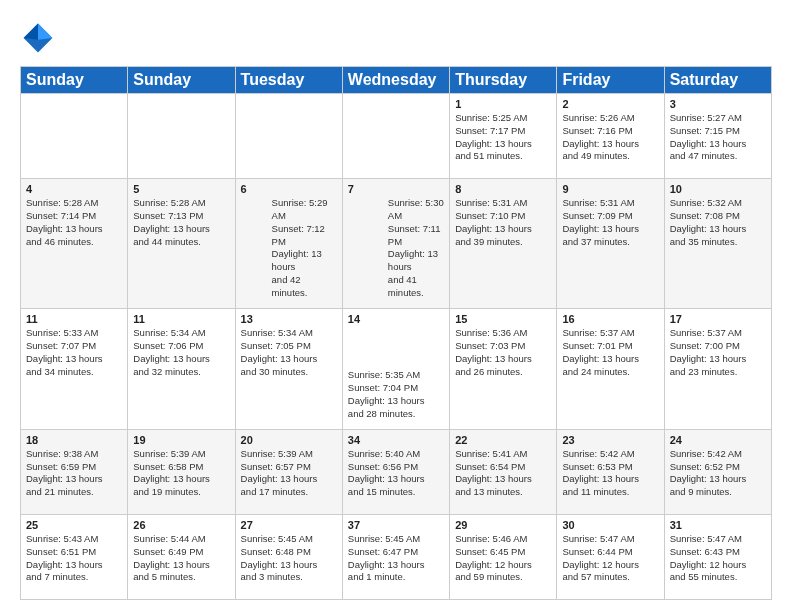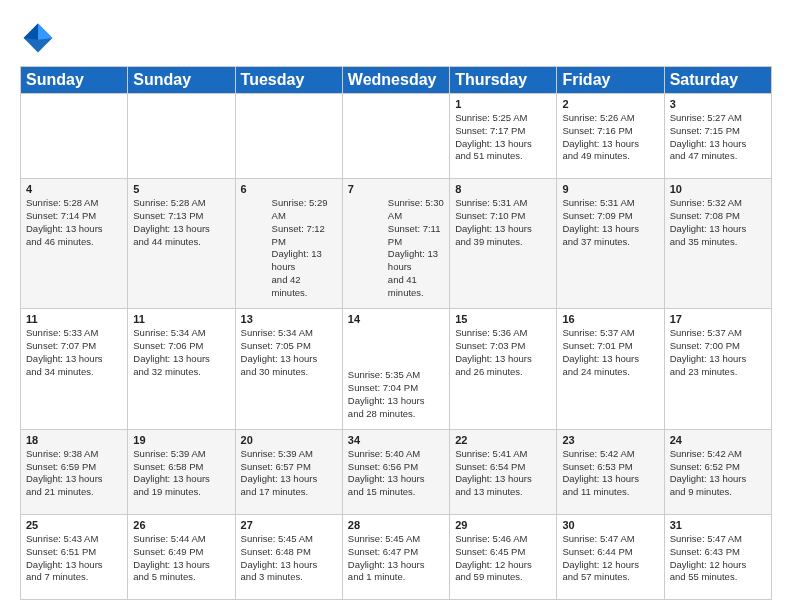--- a/index.html
+++ b/index.html
@@ -329,21 +329,21 @@
 and 5 minutes.</div>
           </td>
           <td>
             <span class="day-number">27</span>
             <div class="day-info" style="white-space: pre-line;">Sunrise: 5:45 AM
 Sunset: 6:48 PM
 Daylight: 13 hours
 and 3 minutes.</div>
           </td>
           <td>
-            <span class="day-number">28</span>
+            <span class="day-number">37</span>
             <div class="day-info" style="white-space: pre-line;">Sunrise: 5:45 AM
 Sunset: 6:47 PM
 Daylight: 13 hours
 and 1 minute.</div>
           </td>
           <td>
             <span class="day-number">29</span>
             <div class="day-info" style="white-space: pre-line;">Sunrise: 5:46 AM
 Sunset: 6:45 PM
 Daylight: 12 hours

